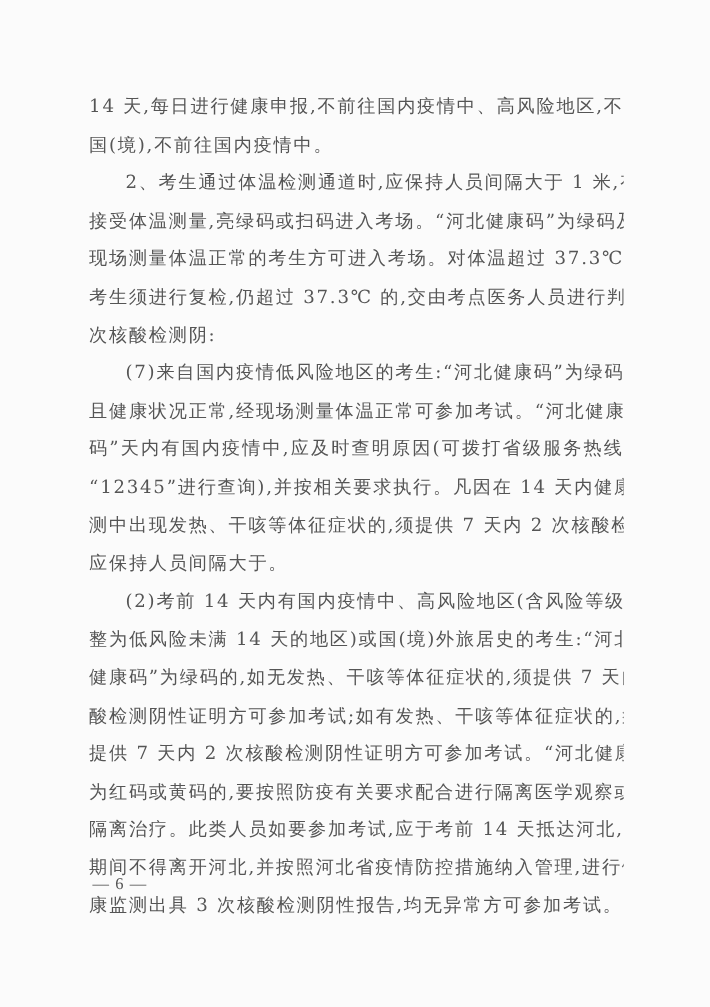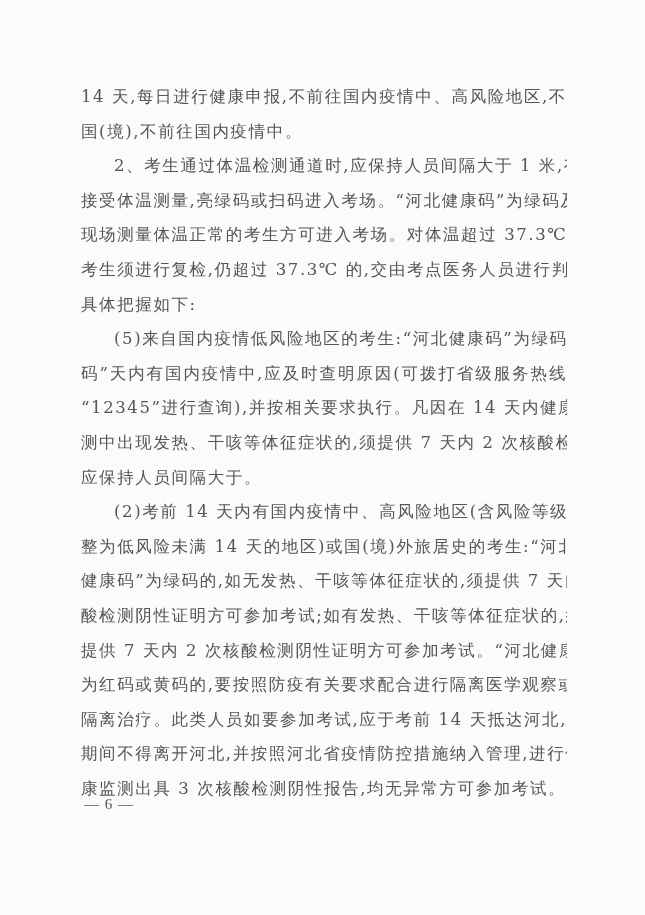--- a/index.html
+++ b/index.html
@@ -35,22 +35,23 @@
 <body>
 
 <div class="page">
   <div class="lines">
     <div class="line">14 天,每日进行健康申报,不前往国内疫情中、高风险地区,不出</div>
     <div class="line last">国(境),不前往国内疫情中。</div>
     <div class="line indent">2、考生通过体温检测通道时,应保持人员间隔大于 1 米,有序</div>
     <div class="line">接受体温测量,亮绿码或扫码进入考场。“河北健康码”为绿码及</div>
     <div class="line">现场测量体温正常的考生方可进入考场。对体温超过 37.3℃ 的</div>
     <div class="line">考生须进行复检,仍超过 37.3℃ 的,交由考点医务人员进行判断。</div>
-    <div class="line last">具体把握如下:</div>
-    <div class="line indent">(5)来自国内疫情低风险地区的考生:“河北健康码”为绿码</div>
+    <div class="line last">次核酸检测阴:</div>
+    <div class="line indent">(7)来自国内疫情低风险地区的考生:“河北健康码”为绿码</div>
+    <div class="line">且健康状况正常,经现场测量体温正常可参加考试。“河北健康</div>
     <div class="line">码”天内有国内疫情中,应及时查明原因(可拨打省级服务热线</div>
     <div class="line">“12345”进行查询),并按相关要求执行。凡因在 14 天内健康监</div>
     <div class="line">测中出现发热、干咳等体征症状的,须提供 7 天内 2 次核酸检测阴</div>
     <div class="line last">应保持人员间隔大于。</div>
     <div class="line indent">(2)考前 14 天内有国内疫情中、高风险地区(含风险等级调</div>
     <div class="line">整为低风险未满 14 天的地区)或国(境)外旅居史的考生:“河北</div>
     <div class="line">健康码”为绿码的,如无发热、干咳等体征症状的,须提供 7 天内核</div>
     <div class="line">酸检测阴性证明方可参加考试;如有发热、干咳等体征症状的,须</div>
     <div class="line">提供 7 天内 2 次核酸检测阴性证明方可参加考试。“河北健康码”</div>
     <div class="line">为红码或黄码的,要按照防疫有关要求配合进行隔离医学观察或</div>

